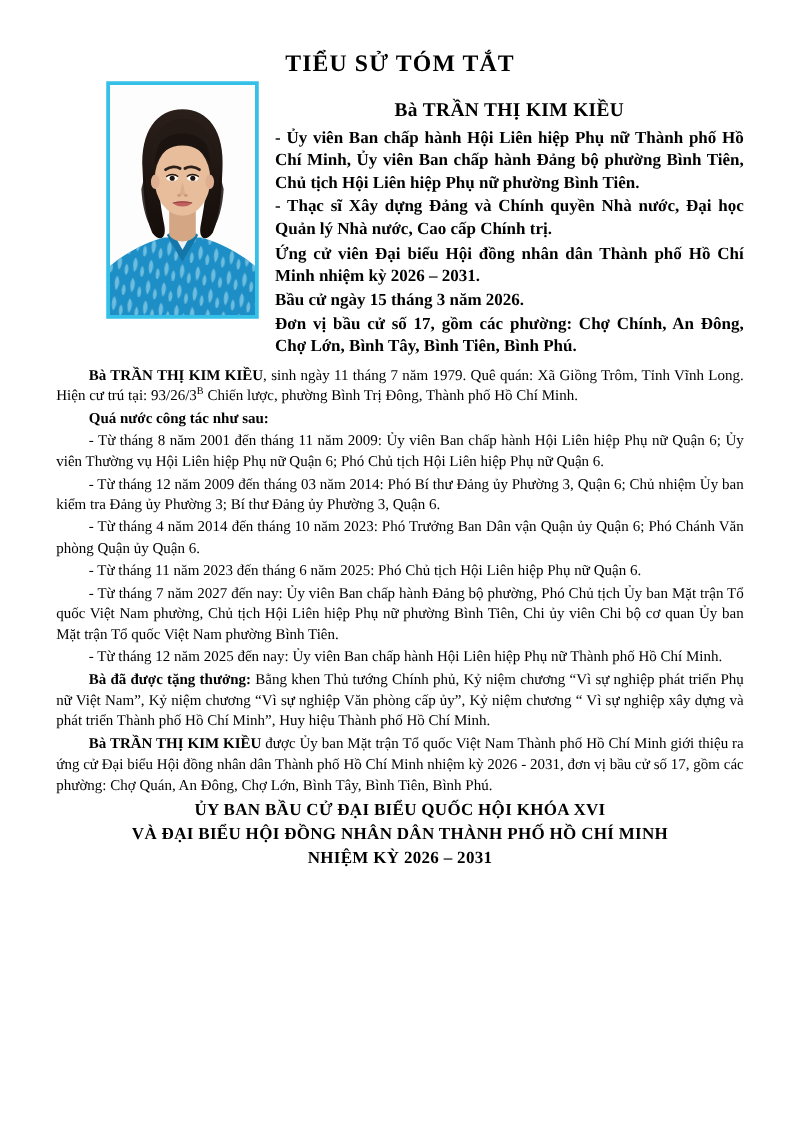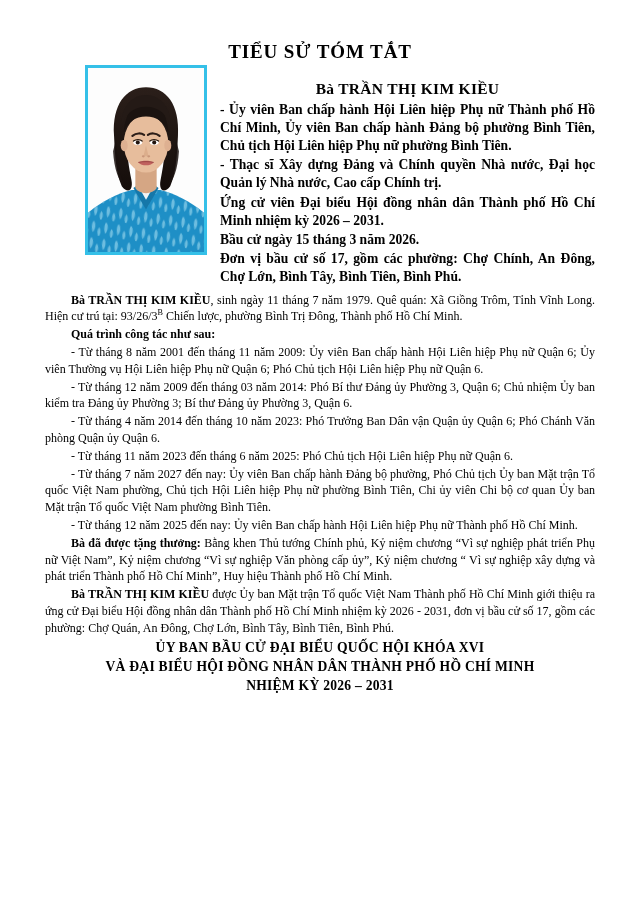--- a/index.html
+++ b/index.html
@@ -176,21 +176,21 @@
       <p>Ứng cử viên Đại biểu Hội đồng nhân dân Thành phố Hồ Chí Minh nhiệm kỳ 2026 – 2031.</p>
       <p>Bầu cử ngày 15 tháng 3 năm 2026.</p>
       <p>Đơn vị bầu cử số 17, gồm các phường: Chợ Chính, An Đông, Chợ Lớn, Bình Tây, Bình Tiên, Bình Phú.</p>
     </div>
   </div>
 
   <div class="body-text">
 
     <p><b>Bà TRẦN THỊ KIM KIỀU</b><span>, sinh ngày 11 tháng 7 năm 1979. Quê quán: Xã Giồng Trôm, Tỉnh Vĩnh Long. Hiện cư trú tại: 93/26/3</span><sup>B</sup><span> Chiến lược, phường Bình Trị Đông, Thành phố Hồ Chí Minh.</span></p>
 
-    <p><b>Quá trình công tác như sau:</b></p>
+    <p><b>Quá nước công tác như sau:</b></p>
 
     <p>- Từ tháng 8 năm 2001 đến tháng 11 năm 2009: Ủy viên Ban chấp hành Hội Liên hiệp Phụ nữ Quận 6; Ủy viên Thường vụ Hội Liên hiệp Phụ nữ Quận 6; Phó Chủ tịch Hội Liên hiệp Phụ nữ Quận 6.</p>
     <p>- Từ tháng 12 năm 2009 đến tháng 03 năm 2014: Phó Bí thư Đảng ủy Phường 3, Quận 6; Chủ nhiệm Ủy ban kiểm tra Đảng ủy Phường 3; Bí thư Đảng ủy Phường 3, Quận 6.</p>
     <p>- Từ tháng 4 năm 2014 đến tháng 10 năm 2023: Phó Trưởng Ban Dân vận Quận ủy Quận 6; Phó Chánh Văn phòng Quận ủy Quận 6.</p>
     <p>- Từ tháng 11 năm 2023 đến tháng 6 năm 2025: Phó Chủ tịch Hội Liên hiệp Phụ nữ Quận 6.</p>
     <p>- Từ tháng 7 năm 2027 đến nay: Ủy viên Ban chấp hành Đảng bộ phường, Phó Chủ tịch Ủy ban Mặt trận Tổ quốc Việt Nam phường, Chủ tịch Hội Liên hiệp Phụ nữ phường Bình Tiên, Chi ủy viên Chi bộ cơ quan Ủy ban Mặt trận Tổ quốc Việt Nam phường Bình Tiên.</p>
     <p>- Từ tháng 12 năm 2025 đến nay: Ủy viên Ban chấp hành Hội Liên hiệp Phụ nữ Thành phố Hồ Chí Minh.</p>
 
     <p><b>Bà đã được tặng thưởng:</b><span> Bằng khen Thủ tướng Chính phủ, Kỷ niệm chương “Vì sự nghiệp phát triển Phụ nữ Việt Nam”, Kỷ niệm chương “Vì sự nghiệp Văn phòng cấp ủy”, Kỷ niệm chương “ Vì sự nghiệp xây dựng và phát triển Thành phố Hồ Chí Minh”, Huy hiệu Thành phố Hồ Chí Minh.</span></p>
 

